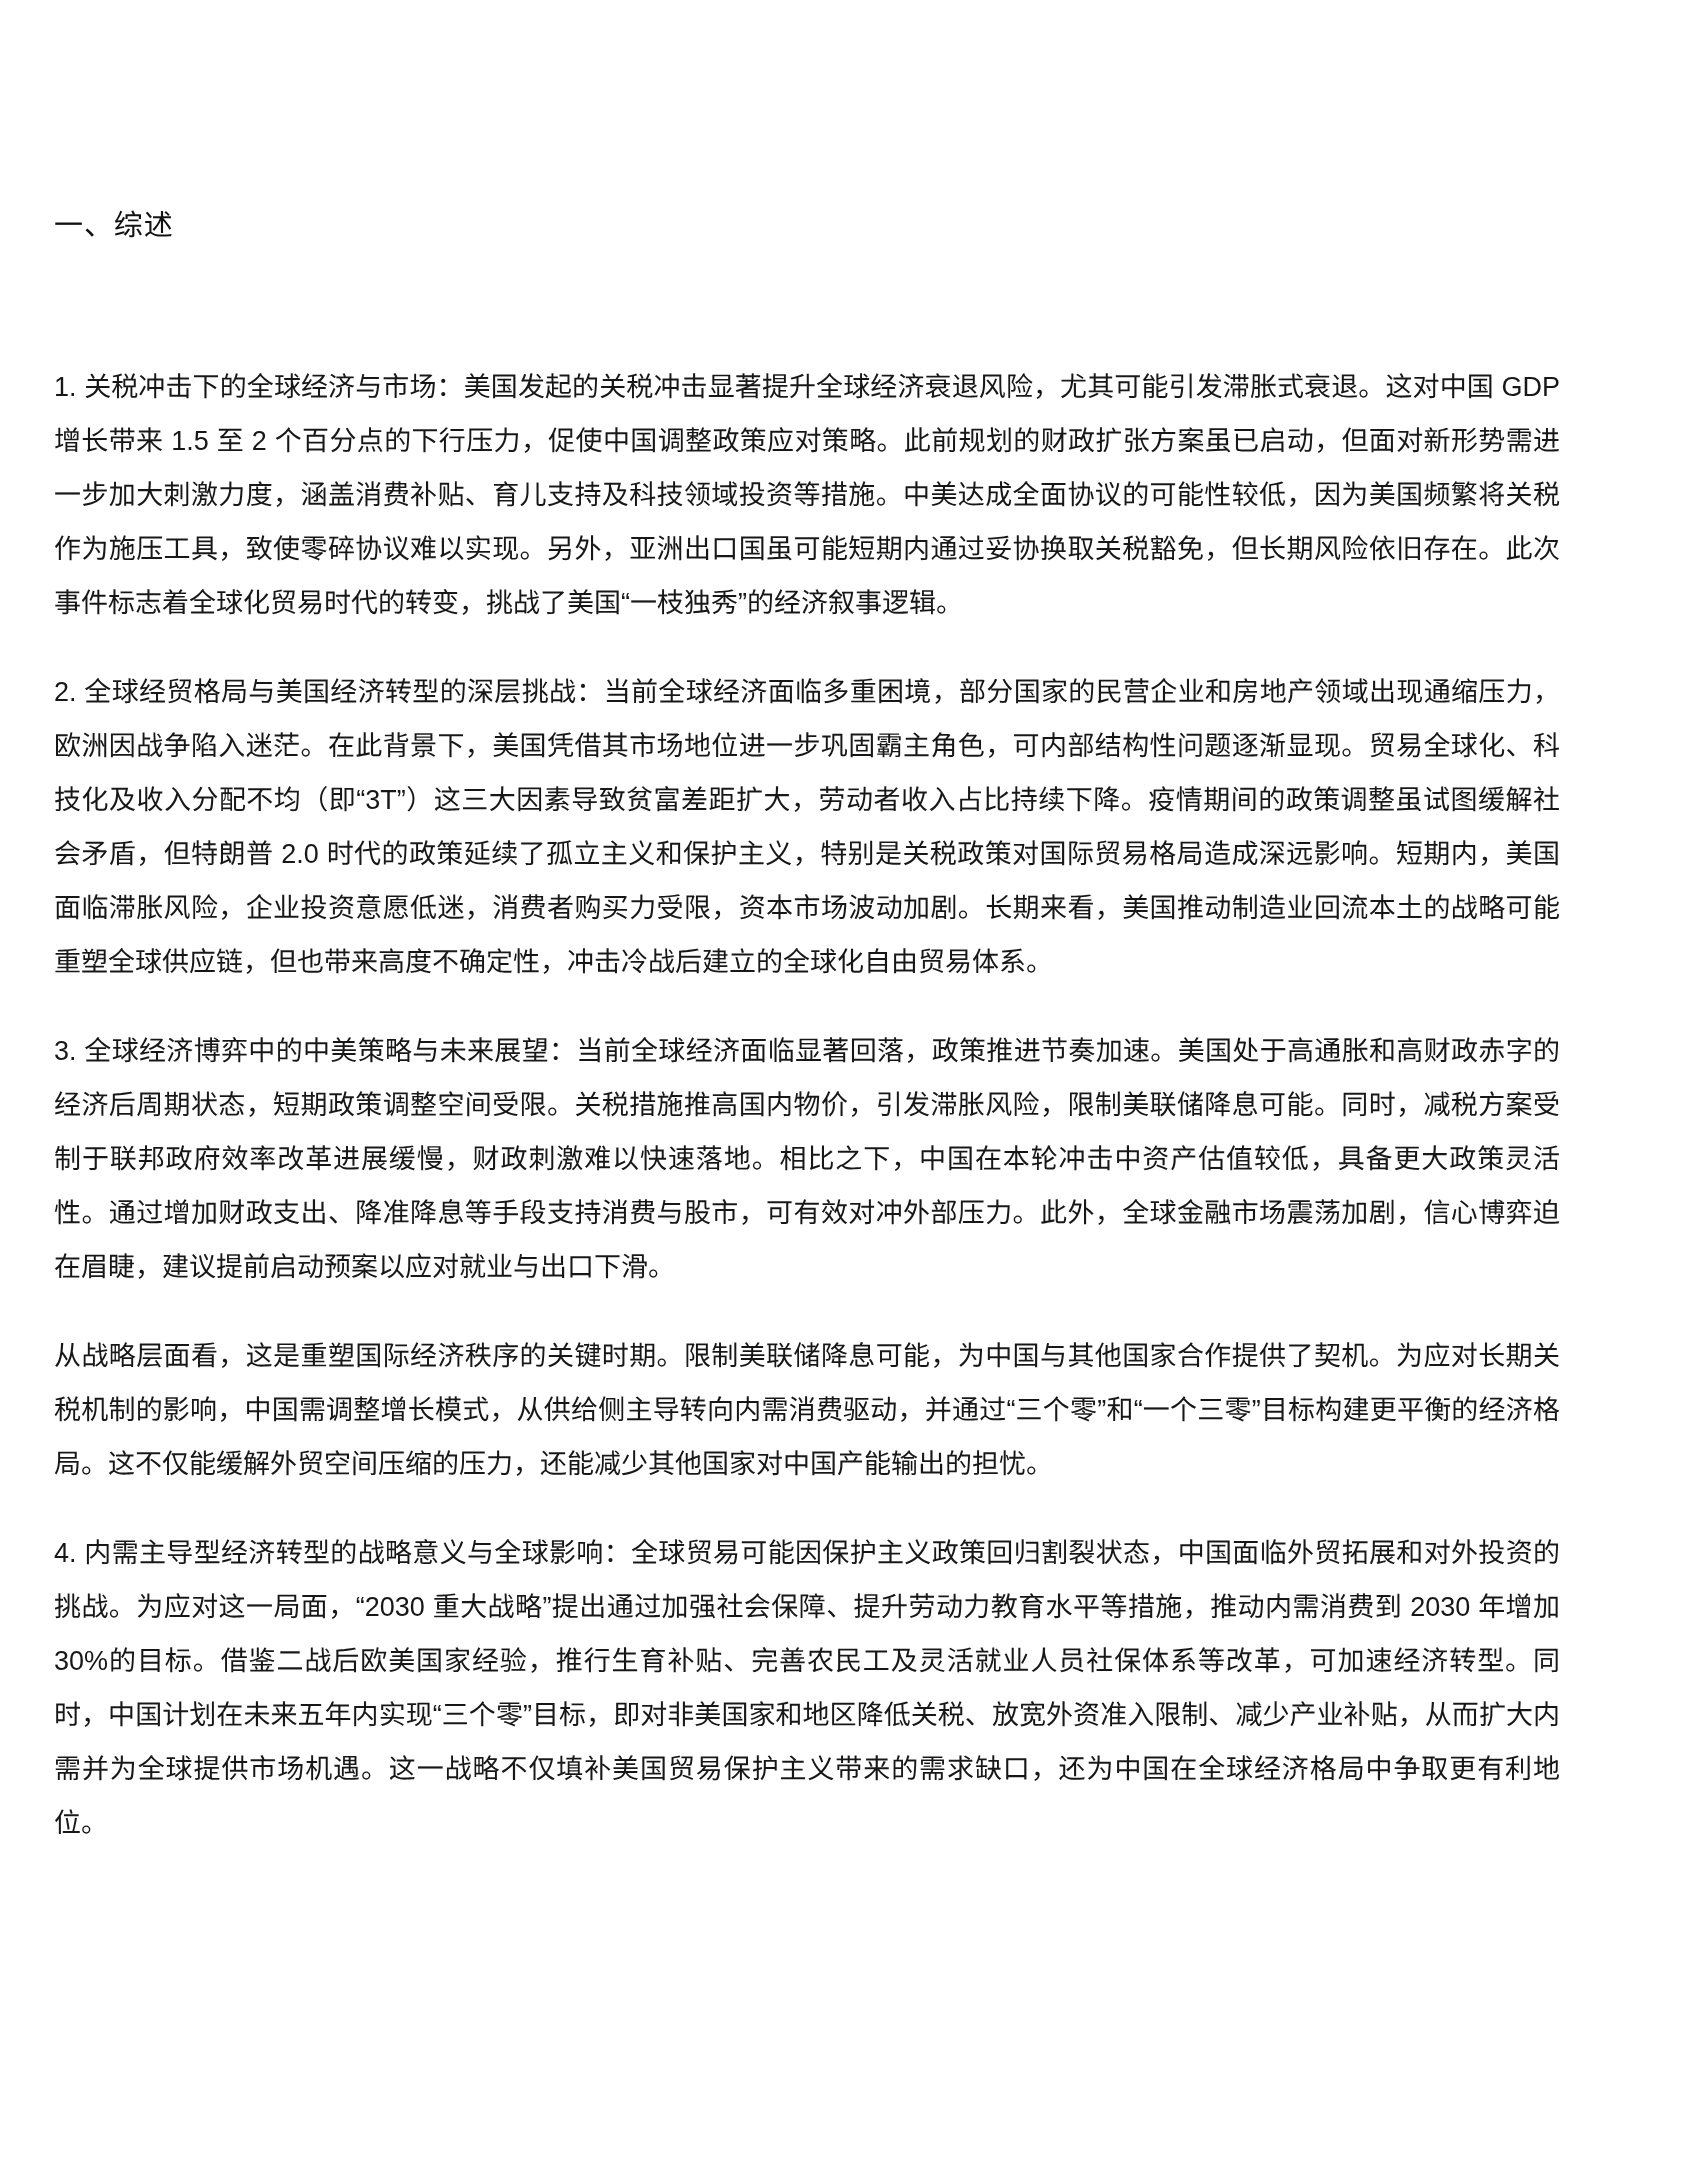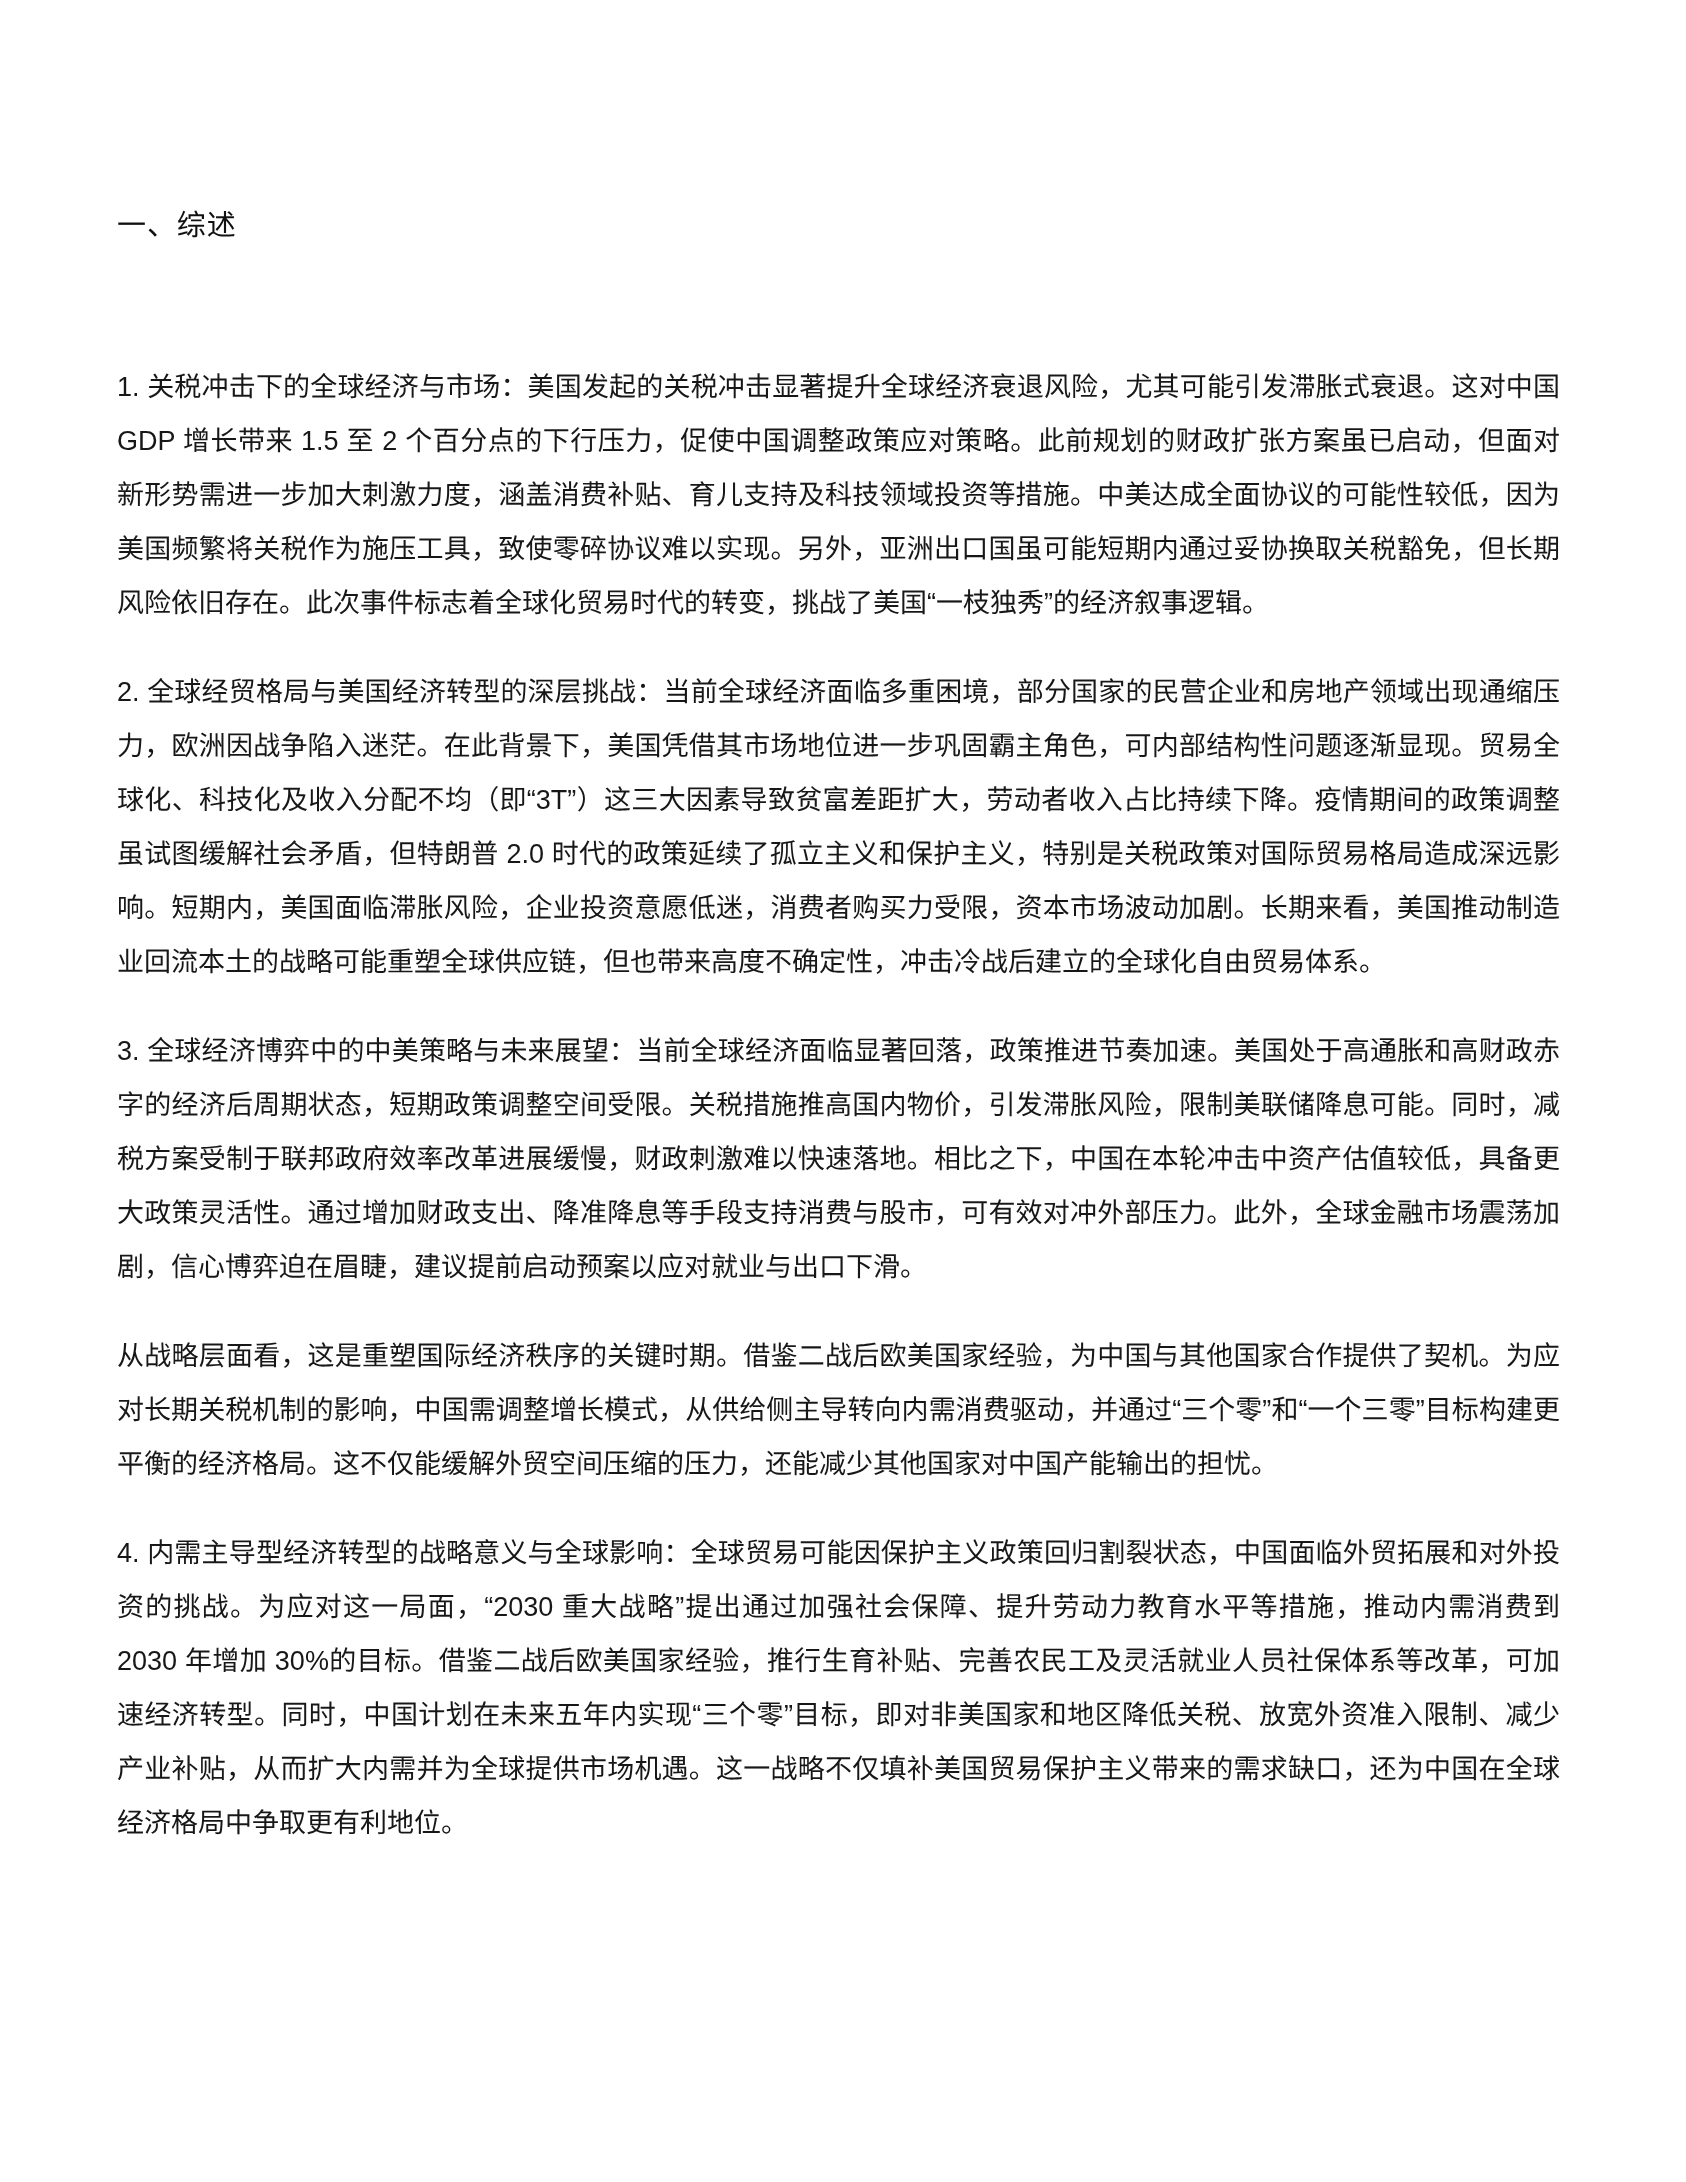--- a/index.html
+++ b/index.html
@@ -12,21 +12,21 @@
     height: 2183px;
     position: relative;
     font-family: "Liberation Sans", "DejaVu Sans", sans-serif;
     color: #171717;
     -webkit-font-smoothing: antialiased;
   }
   .page {
     box-sizing: border-box;
     width: 1686px;
     height: 2183px;
-    padding: 201px 126px 0 117px;
+    padding: 201px 126px 0 54px;
     background: #ffffff;
     overflow: hidden;
   }
   .doc-heading {
     font-size: 29px;
     font-weight: 400;
     letter-spacing: 0.9px;
     margin: 0 0 117px 0;
     color: #111111;
   }
@@ -44,17 +44,17 @@
 
 <div class="page">
   <h1 class="doc-heading">一、综述</h1>
 
   <p class="doc-paragraph">1. 关税冲击下的全球经济与市场：美国发起的关税冲击显著提升全球经济衰退风险，尤其可能引发滞胀式衰退。这对中国 GDP 增长带来 1.5 至 2 个百分点的下行压力，促使中国调整政策应对策略。此前规划的财政扩张方案虽已启动，但面对新形势需进一步加大刺激力度，涵盖消费补贴、育儿支持及科技领域投资等措施。中美达成全面协议的可能性较低，因为美国频繁将关税作为施压工具，致使零碎协议难以实现。另外，亚洲出口国虽可能短期内通过妥协换取关税豁免，但长期风险依旧存在。此次事件标志着全球化贸易时代的转变，挑战了美国“一枝独秀”的经济叙事逻辑。</p>
 
   <p class="doc-paragraph">2. 全球经贸格局与美国经济转型的深层挑战：当前全球经济面临多重困境，部分国家的民营企业和房地产领域出现通缩压力，欧洲因战争陷入迷茫。在此背景下，美国凭借其市场地位进一步巩固霸主角色，可内部结构性问题逐渐显现。贸易全球化、科技化及收入分配不均（即“3T”）这三大因素导致贫富差距扩大，劳动者收入占比持续下降。疫情期间的政策调整虽试图缓解社会矛盾，但特朗普 2.0 时代的政策延续了孤立主义和保护主义，特别是关税政策对国际贸易格局造成深远影响。短期内，美国面临滞胀风险，企业投资意愿低迷，消费者购买力受限，资本市场波动加剧。长期来看，美国推动制造业回流本土的战略可能重塑全球供应链，但也带来高度不确定性，冲击冷战后建立的全球化自由贸易体系。</p>
 
   <p class="doc-paragraph">3. 全球经济博弈中的中美策略与未来展望：当前全球经济面临显著回落，政策推进节奏加速。美国处于高通胀和高财政赤字的经济后周期状态，短期政策调整空间受限。关税措施推高国内物价，引发滞胀风险，限制美联储降息可能。同时，减税方案受制于联邦政府效率改革进展缓慢，财政刺激难以快速落地。相比之下，中国在本轮冲击中资产估值较低，具备更大政策灵活性。通过增加财政支出、降准降息等手段支持消费与股市，可有效对冲外部压力。此外，全球金融市场震荡加剧，信心博弈迫在眉睫，建议提前启动预案以应对就业与出口下滑。</p>
 
-  <p class="doc-paragraph">从战略层面看，这是重塑国际经济秩序的关键时期。借鉴二战后欧美国家经验，为中国与其他国家合作提供了契机。为应对长期关税机制的影响，中国需调整增长模式，从供给侧主导转向内需消费驱动，并通过“三个零”和“一个三零”目标构建更平衡的经济格局。这不仅能缓解外贸空间压缩的压力，还能减少其他国家对中国产能输出的担忧。</p>
+  <p class="doc-paragraph">从战略层面看，这是重塑国际经济秩序的关键时期。限制美联储降息可能，为中国与其他国家合作提供了契机。为应对长期关税机制的影响，中国需调整增长模式，从供给侧主导转向内需消费驱动，并通过“三个零”和“一个三零”目标构建更平衡的经济格局。这不仅能缓解外贸空间压缩的压力，还能减少其他国家对中国产能输出的担忧。</p>
 
   <p class="doc-paragraph">4. 内需主导型经济转型的战略意义与全球影响：全球贸易可能因保护主义政策回归割裂状态，中国面临外贸拓展和对外投资的挑战。为应对这一局面，“2030 重大战略”提出通过加强社会保障、提升劳动力教育水平等措施，推动内需消费到 2030 年增加 30%的目标。借鉴二战后欧美国家经验，推行生育补贴、完善农民工及灵活就业人员社保体系等改革，可加速经济转型。同时，中国计划在未来五年内实现“三个零”目标，即对非美国家和地区降低关税、放宽外资准入限制、减少产业补贴，从而扩大内需并为全球提供市场机遇。这一战略不仅填补美国贸易保护主义带来的需求缺口，还为中国在全球经济格局中争取更有利地位。</p>
 </div>
 
 
 </body></html>

